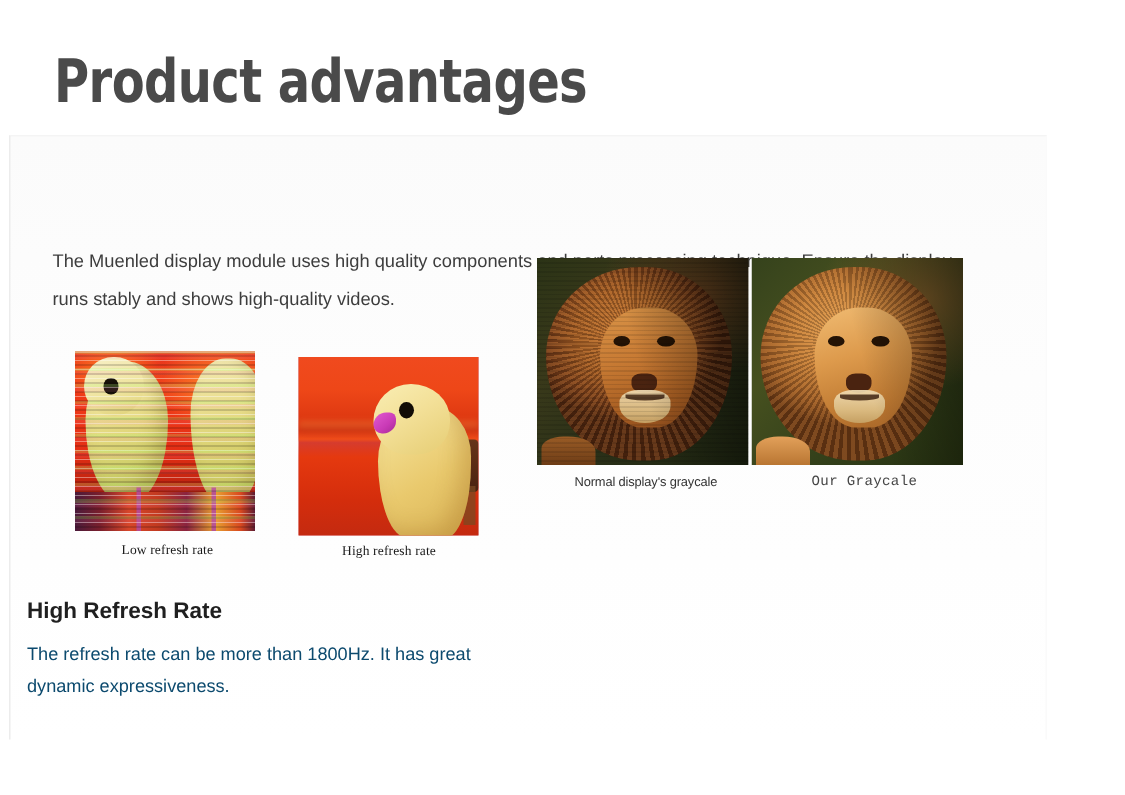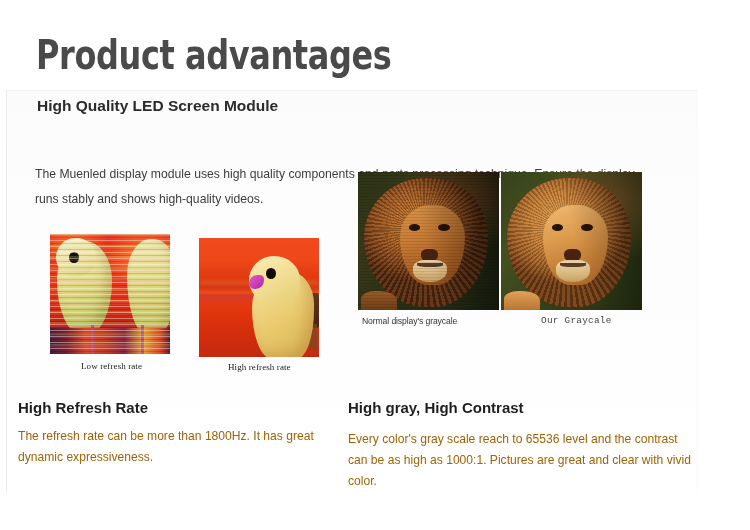--- a/index.html
+++ b/index.html
@@ -331,21 +331,21 @@
     font-size: 9px;
     letter-spacing: .1px;
     color: #1a1a1a;
     white-space: nowrap;
   }
   #cap-low  { left: 81px;  top: 361px; }
   #cap-high { left: 228px; top: 362px; }
 
   .cap-gray-normal {
     position: absolute;
-    left: 362px; top: 316px;
+    left: 383px; top: 316px;
     font-family: "Liberation Sans", sans-serif;
     font-size: 8.6px;
     color: #333333;
     white-space: nowrap;
     letter-spacing: -0.1px;
   }
   .cap-gray-ours {
     position: absolute;
     left: 541px; top: 315px;
     font-family: Liberation Mono, monospace;
@@ -368,35 +368,34 @@
     font-size: 15px;
     line-height: 20px;
     color: #1f1f1f;
     margin: 0 0 8px 0;
     white-space: nowrap;
   }
   .feature-body {
     font-family: "Liberation Sans", sans-serif;
     font-size: 12.1px;
     line-height: 21px;
-    color: #a16207;
+    color: #0c4a6e;
     margin: 0;
   }
   #feature-right .feature-title { margin-bottom: 11px; }
 </style>
 </head>
 <body>
 
 <div id="page">
 
   <div class="content-card"></div>
 
   <div class="page-title">Product advantages</div>
 
-  <div class="section-subtitle">High Quality LED Screen Module</div>
 
   <p class="intro">The  Muenled display module uses high quality components and parts processing technique. Ensure the display runs stably and shows high-quality videos.</p>
 
   <div class="photo" id="bird-low">
     <div class="bg"></div>
     <div class="b1"></div>
     <div class="b1-head"></div>
     <div class="b1-eye"></div>
     <div class="b2"></div>
     <div class="perch"></div>
@@ -455,18 +454,14 @@
 
   <div class="cap-gray-normal">Normal display's graycale</div>
 
   <div class="cap-gray-ours">Our Graycale</div>
 
   <div class="feature" id="feature-left">
     <h3 class="feature-title">High Refresh Rate</h3>
     <p class="feature-body">The refresh rate can be more than 1800Hz. It has great dynamic expressiveness.</p>
   </div>
 
-  <div class="feature" id="feature-right">
-    <h3 class="feature-title">High gray, High Contrast</h3>
-    <p class="feature-body">Every color's gray scale reach to 65536 level and the contrast can be as high as 1000:1. Pictures are great and clear with vivid color.</p>
-  </div>
 
 </div>
 
 </body></html>

